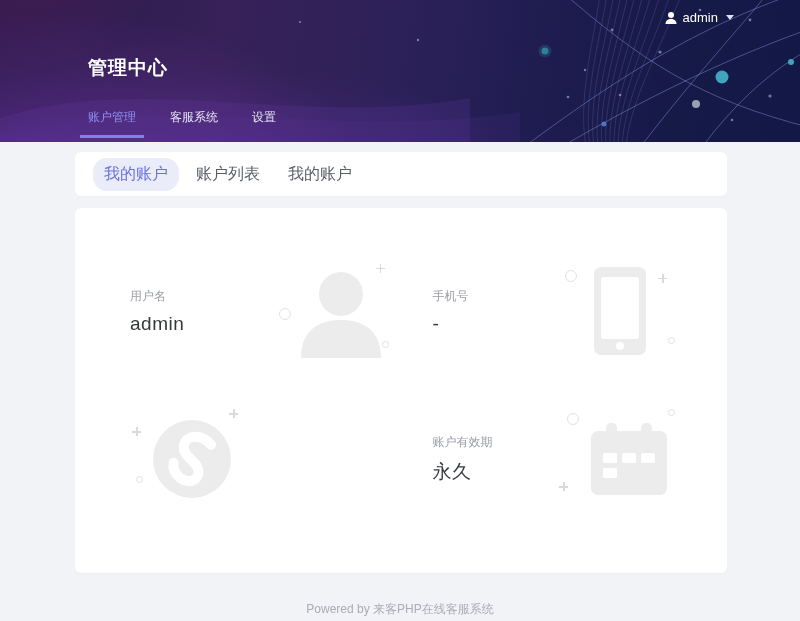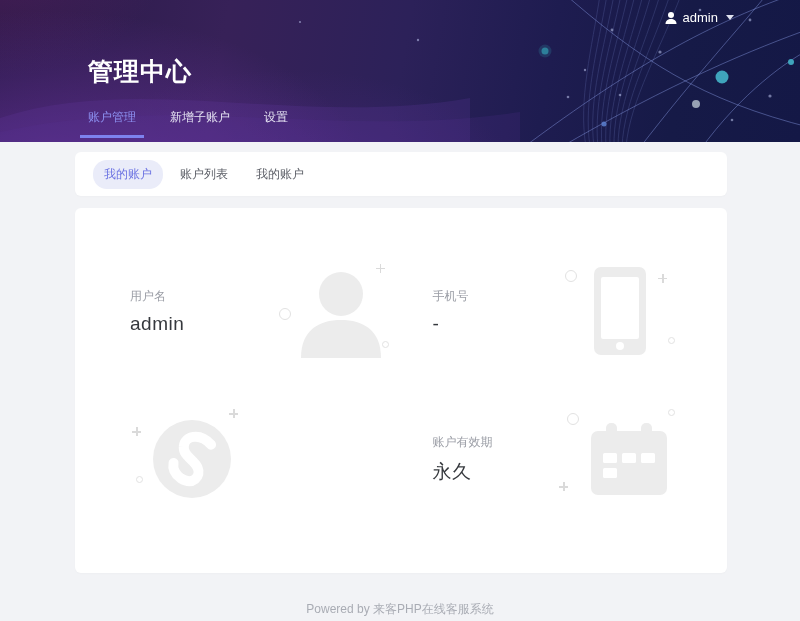--- a/index.html
+++ b/index.html
@@ -20,21 +20,21 @@
     background:
       radial-gradient(ellipse 520px 280px at 6% 130%, rgba(123,58,189,0.55), rgba(123,58,189,0) 62%),
       radial-gradient(ellipse 420px 240px at 36% 150%, rgba(96,48,158,0.40), rgba(96,48,158,0) 60%),
       radial-gradient(ellipse 300px 190px at -2% -25%, rgba(160,40,130,0.22), rgba(160,40,130,0) 60%),
       linear-gradient(100deg, #2b1a48 0%, #372158 28%, #2c2159 50%, #1e1c50 68%, #161a47 84%, #141846 100%);
   }
   .header-deco { position: absolute; inset: 0; pointer-events: none; }
 
   .header-title {
     position: absolute; left: 88px; top: 55px;
-    color: #ffffff; font-size: 25px; font-weight: bold; letter-spacing: 1px; text-align: center;
+    color: #ffffff; font-size: 19px; font-weight: bold; letter-spacing: 1px; text-align: center;
   }
 
   .user-menu {
     position: absolute; top: 10px; right: 66px;
     display: flex; align-items: center; gap: 5px;
     color: #ffffff; font-size: 13px; cursor: pointer;
   }
   .user-menu svg { display: block; }
   .caret {
     width: 0; height: 0; margin-left: 3px;
@@ -54,21 +54,21 @@
   .tab.active { color: #8d91f2; border-bottom-color: #7d82ee; }
 
   
   .subtab-card {
     margin: 10px 73px 0 75px;
     height: 44px; background: #ffffff; border-radius: 6px;
     display: flex; align-items: center; padding-left: 18px;
     box-shadow: 0 1px 2px rgba(0,0,0,0.02);
   }
   .subtab {
-    font-size: 12px; color: #5b5e66; padding: 6px 11px;
+    font-size: 16px; color: #5b5e66; padding: 6px 11px;
     margin-right: 6px; border-radius: 14px; cursor: pointer;
   }
   .subtab.active { background: #eaecf9; color: #6a71e2; }
 
   
   .content-card {
     margin: 12px 73px 0 75px;
     height: 365px; background: #ffffff; border-radius: 6px;
     padding: 30px 40px 40px 55px;
     display: grid;
@@ -159,21 +159,21 @@
         <path d="M1.5,13 C1.5,9.5 4,8 7,8 C10,8 12.5,9.5 12.5,13 Z" fill="#ffffff"></path>
       </svg>
       <span>admin</span>
       <span class="caret"></span>
     </div>
 
     <div class="header-title">管理中心</div>
 
     <nav class="tabs">
       <div class="tab active">账户管理</div>
-      <div class="tab">新增子账户</div>
+      <div class="tab">客服系统</div>
       <div class="tab">设置</div>
     </nav>
   </div>
 
   <div class="subtab-card">
     <div class="subtab active">我的账户</div>
     <div class="subtab">账户列表</div>
     <div class="subtab">我的账户</div>
   </div>
 

